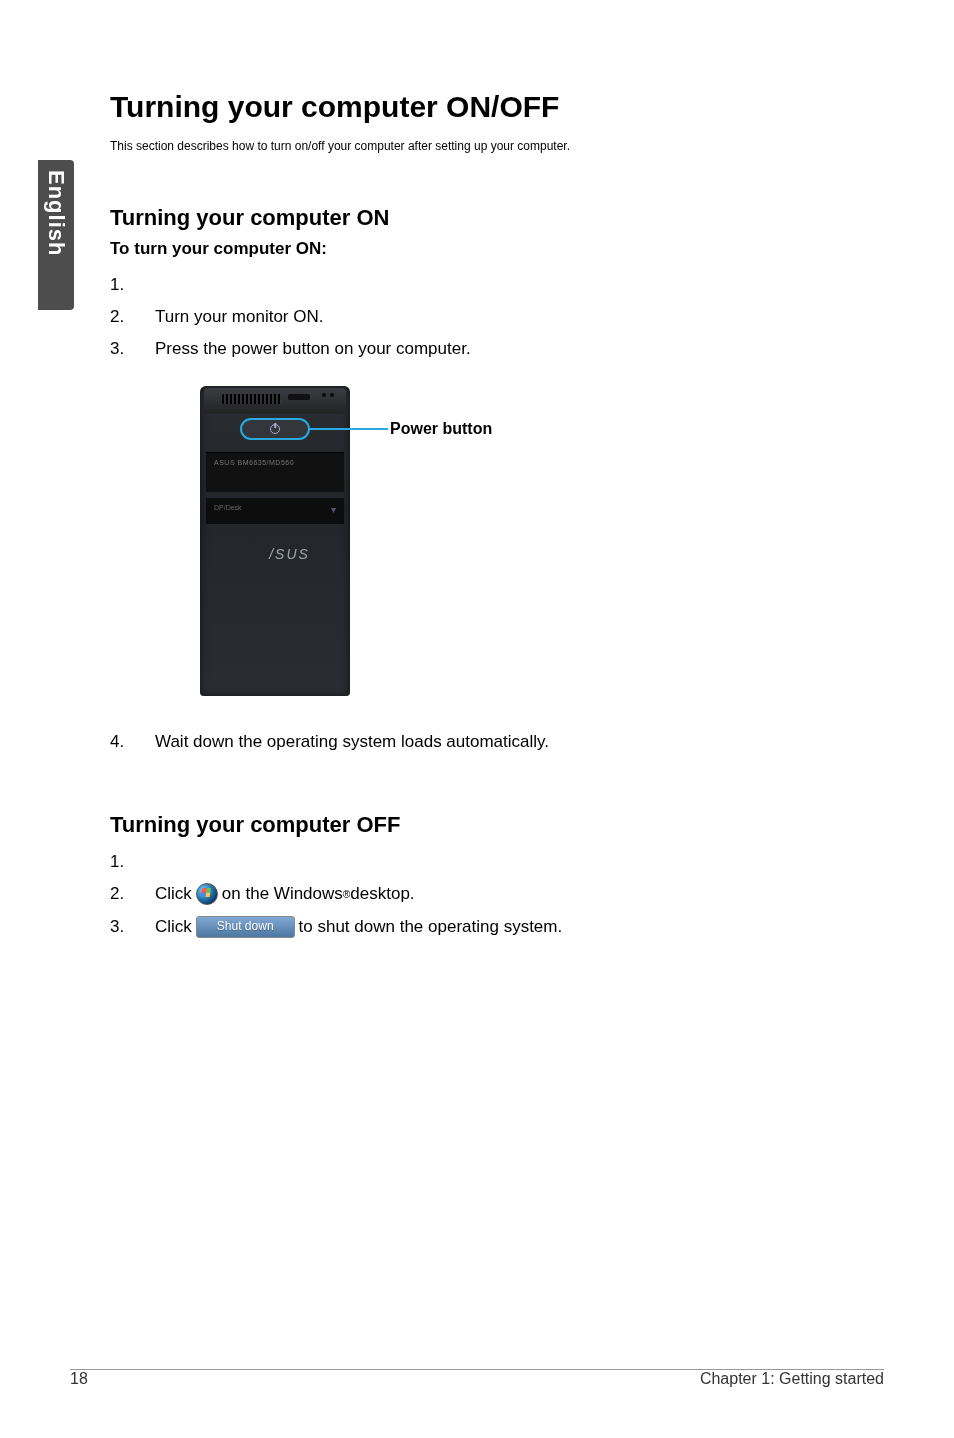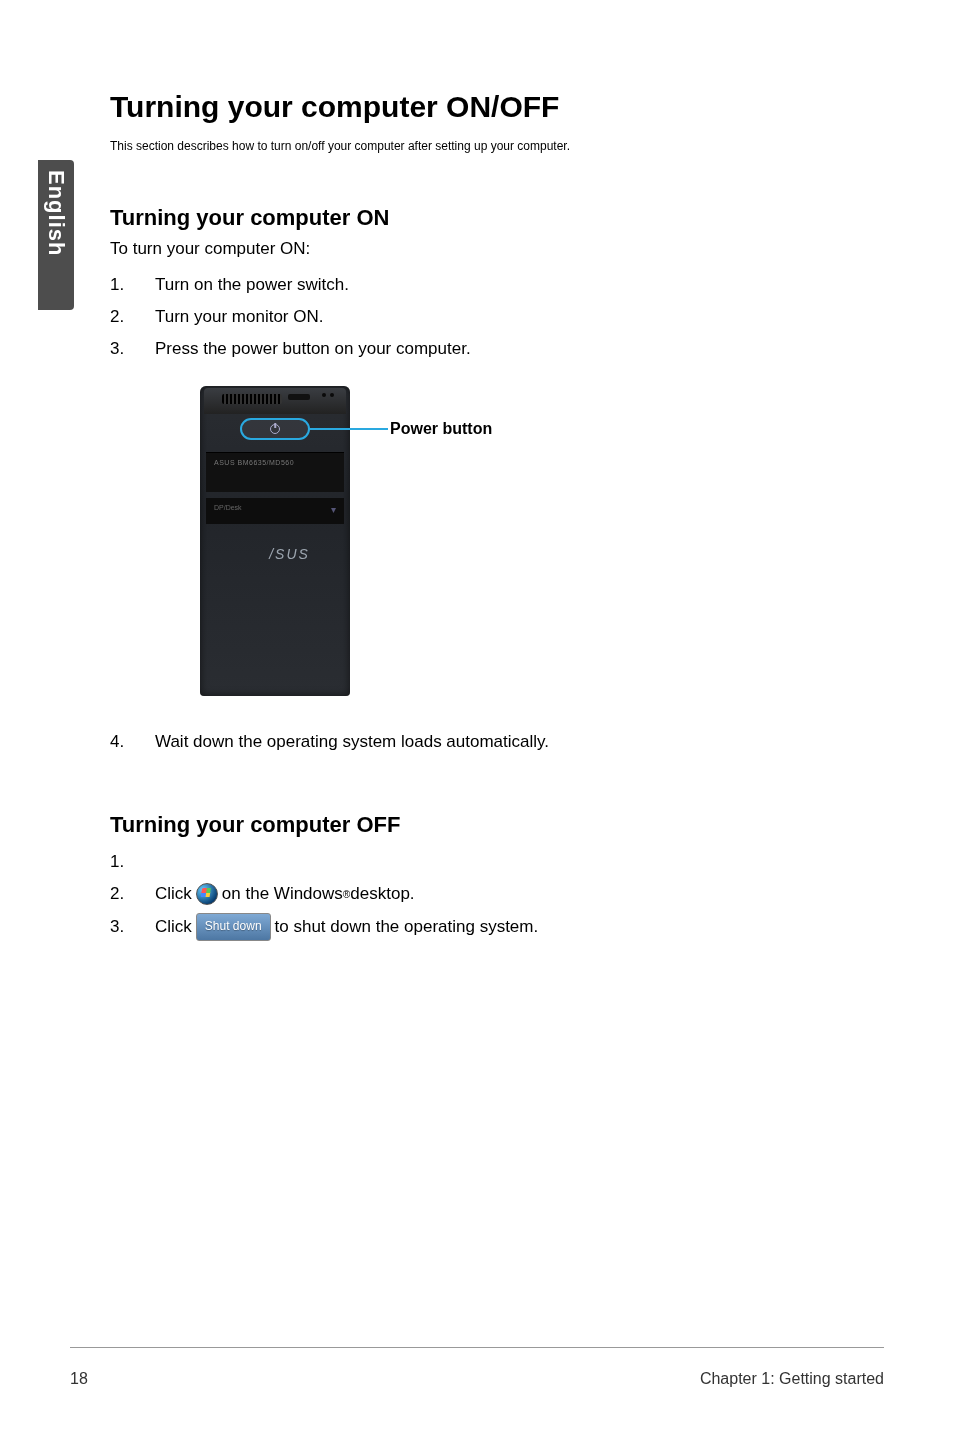--- a/index.html
+++ b/index.html
@@ -24,21 +24,21 @@
     transform: rotate(0deg);
     color: #fff;
     font-weight: bold;
     font-size: 22px;
     letter-spacing: 1px;
     font-family: "Arial Black", Arial, sans-serif;
   }
   h1.main-title { font-size: 30px; font-weight: bold; margin-bottom: 14px; }
   p.intro { font-size: 12px; margin-bottom: 50px; line-height: 1.4; }
   h2.sub-title { font-size: 22px; font-weight: bold; margin-bottom: 8px; }
-  p.bold-lead { font-size: 17px; font-weight: normal; margin-bottom: 10px; }
+  p.bold-lead { font-size: 17px; font-weight: bold; margin-bottom: 10px; }
   ol.steps { list-style: none; padding-left: 0; margin-bottom: 20px; }
   ol.steps li { font-size: 17px; line-height: 1.9; display: flex; align-items: center; flex-wrap: wrap; }
   ol.steps li .num { display: inline-block; width: 45px; flex: 0 0 45px; }
   .figure-wrap { margin: 20px 0 30px 90px; display: flex; align-items: flex-start; }
   .tower {
     width: 150px; height: 310px;
     background: linear-gradient(180deg,#2a2d32 0%, #22252a 40%, #2a2d32 100%);
     border-radius: 6px 6px 4px 4px;
     position: relative;
     box-shadow: inset 0 0 8px rgba(0,0,0,0.6);
@@ -101,30 +101,30 @@
     background:
       linear-gradient(#f55,#f55) 0 0/45% 45% no-repeat,
       linear-gradient(#5c5,#5c5) 55% 0/45% 45% no-repeat,
       linear-gradient(#48f,#48f) 0 55%/45% 45% no-repeat,
       linear-gradient(#fc3,#fc3) 55% 55%/45% 45% no-repeat;
     transform: skewX(-8deg);
     border-radius:2px;
   }
   .shut-btn {
     display:inline-flex; align-items:center; justify-content:center;
-    height:28px; padding:0 8px; font-size:12px; color:#fff;
+    height:22px; padding:0 20px; font-size:12px; color:#fff;
     background: linear-gradient(180deg,#7fa9d4,#4d77a3);
     border:1px solid #888; border-radius:3px;
     vertical-align:middle; margin:0 4px;
     text-shadow: 0 1px 1px rgba(0,0,0,0.3);
   }
   sup { font-size:0.6em; vertical-align:super; }
   .footer {
     position:absolute; left:70px; right:70px; bottom:50px;
-    border-top:1px solid #999; padding-top:22px;
+    border-top:1px solid #999; padding-top:0;
     display:flex; justify-content:space-between;
     font-size:16px; color:#333;
   }
 </style>
 </head>
 <body>
 
 <div class="page">
 
   <div class="side-tab">
@@ -133,21 +133,20 @@
 
   <h1 class="main-title">Turning your computer ON/OFF</h1>
   <p class="intro">This section describes how to turn on/off your computer after setting up your computer.</p>
 
   <h2 class="sub-title">Turning your computer ON</h2>
   <p class="bold-lead">To turn your computer ON:</p>
 
   <ol class="steps">
     <li>
       <span class="num">1.</span>
-      <span>Turn on the power switch.</span>
     </li>
     <li>
       <span class="num">2.</span>
       <span>Turn your monitor ON.</span>
     </li>
     <li>
       <span class="num">3.</span>
       <span>Press the power button on your computer.</span>
     </li>
   </ol>

